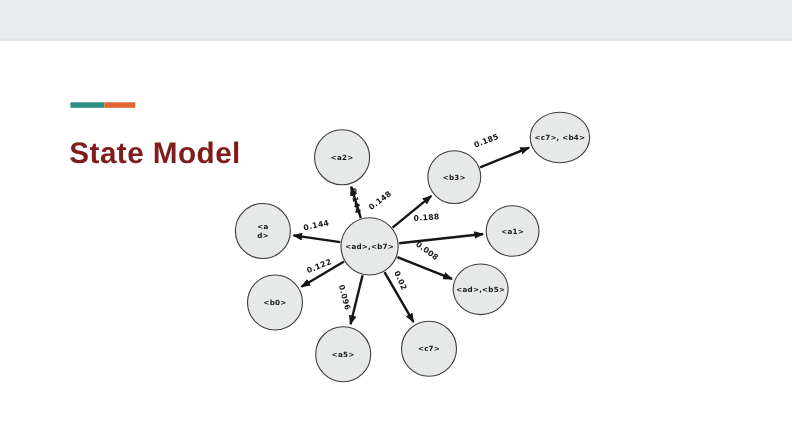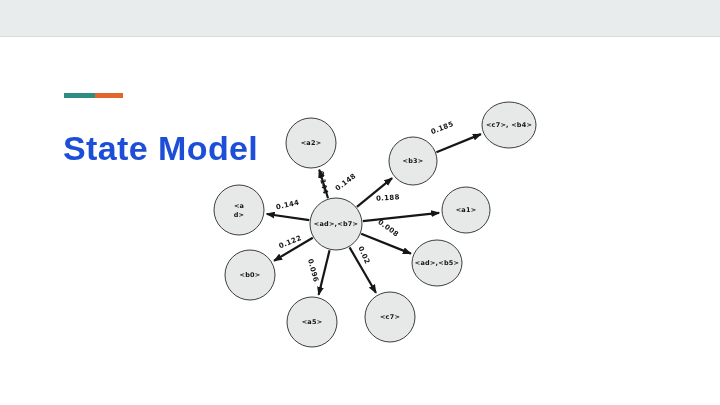--- a/index.html
+++ b/index.html
@@ -12,22 +12,22 @@
     position:absolute;left:0;top:0;width:720px;height:36px;
     border-bottom:1px solid #d7dadb;
   }
   .accent-bar{
     position:absolute;left:64px;top:93px;height:5px;display:flex;
   }
   .accent-seg-teal{width:31px;height:5px;}
   .accent-seg-orange{width:28px;height:5px;}
   .slide-title{
     position:absolute;left:63px;top:106px;
-    font-size:34px;font-weight:700;letter-spacing:0.4px;
-    color:#1d4ed8;
+    font-size:27px;font-weight:700;letter-spacing:0.4px;
+    color:#7f1d1d;
   }
   svg.graph{position:absolute;left:0;top:0;}
   .node-ellipse{stroke-width:1px;}
   .node-label{
     font-family:"DejaVu Sans", sans-serif;
     font-size:6.5px;font-weight:700;letter-spacing:0.2px;
   }
   .edge-line{fill:none;}
   .edge-label{
     font-family:"DejaVu Sans", sans-serif;

